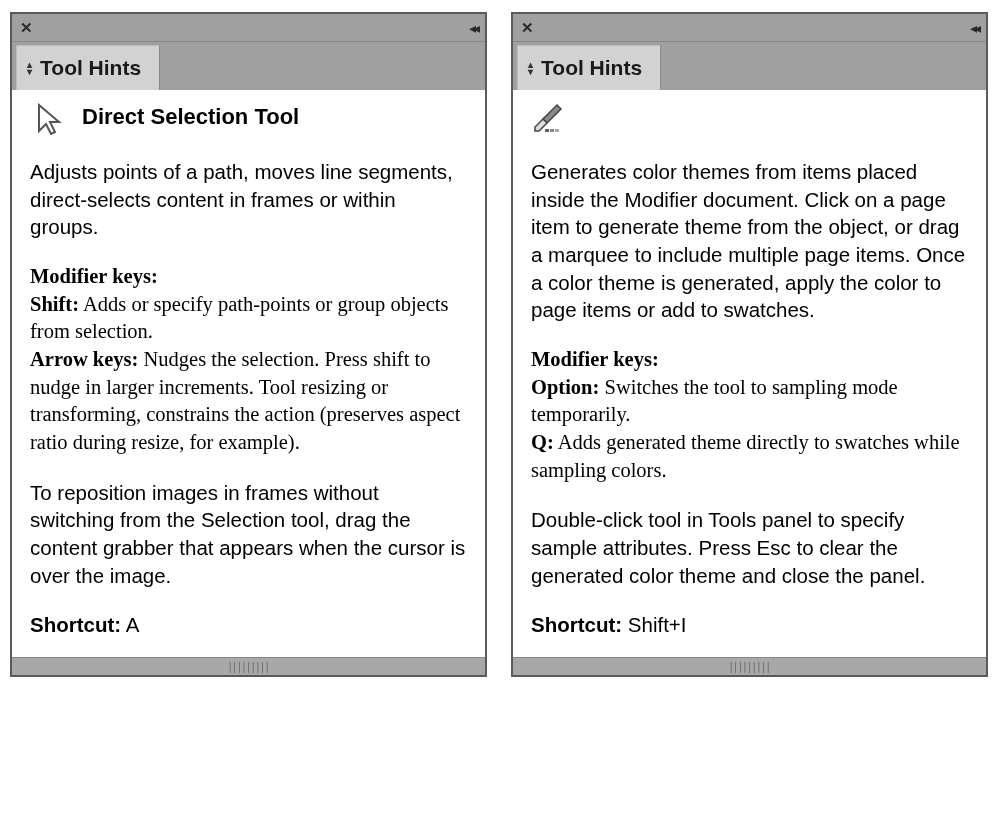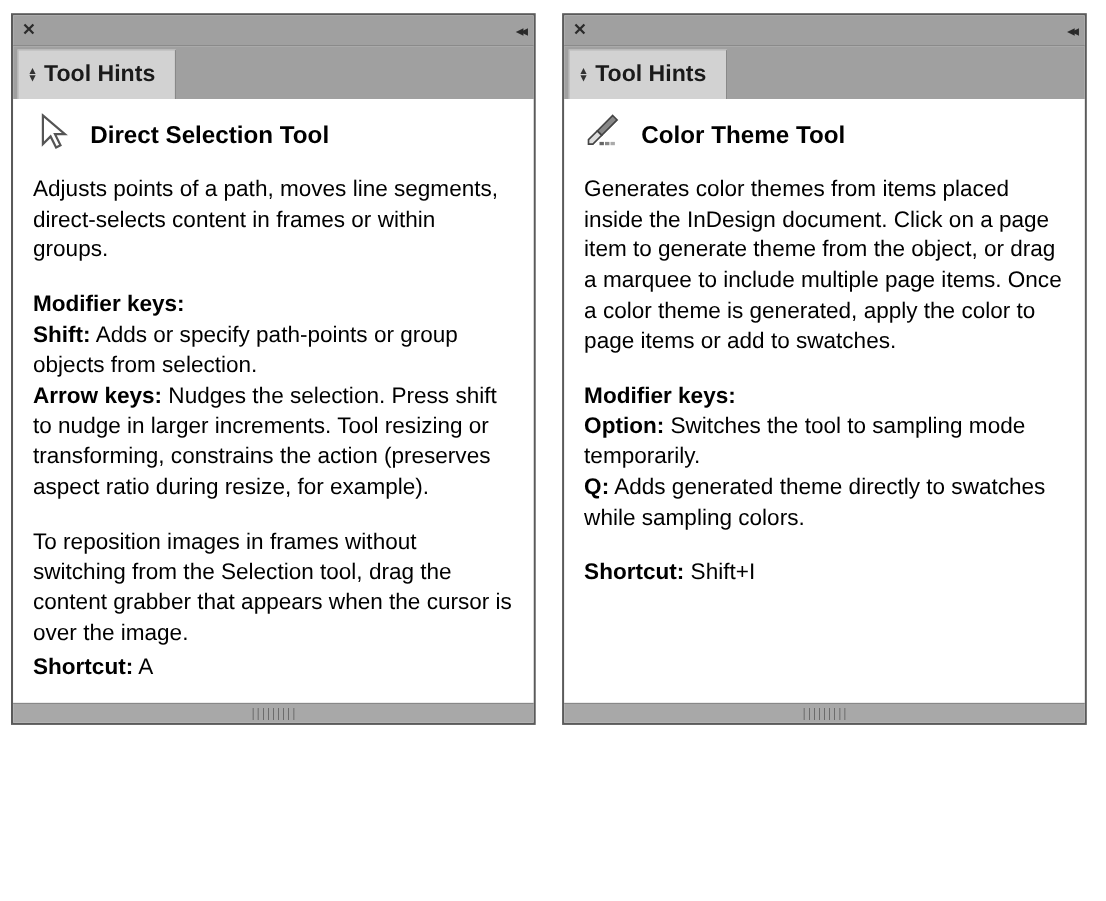--- a/index.html
+++ b/index.html
@@ -74,43 +74,43 @@
     .content {
       flex: 1;
       background: #fff;
       padding: 12px 18px 18px 18px;
       font-size: 20.5px;
       line-height: 1.35;
       color: #000;
     }
     .tool-header {
       display: flex;
-      align-items: flex-end;
+      align-items: flex-start;
       gap: 16px;
       margin-bottom: 20px;
     }
     .tool-icon {
       width: 36px;
       height: 36px;
       display: flex;
       align-items: center;
       justify-content: center;
     }
     .tool-title {
       font-size: 22px;
       font-weight: bold;
     }
     .desc {
       margin-bottom: 22px;
     }
     .mod-heading, .shortcut-label, .mod-key {
       font-weight: bold;
     }
-    .modifiers { margin-bottom: 22px; }
-    .extra { margin-bottom: 4px; }
+    .modifiers { margin-bottom: 22px; font-family: Liberation Serif, serif; }
+    .extra { margin-bottom: 22px; }
     .statusbar {
       height: 18px;
       background: #a8a8a8;
       border-top: 1px solid #888;
       display: flex;
       justify-content: center;
       align-items: center;
     }
     .grip-h {
       letter-spacing: -1px;
@@ -176,26 +176,26 @@
     <div class="tool-header">
       <div class="tool-icon">
         <svg width="36" height="34" viewBox="0 0 36 34">
           <path d="M26 2 L30 6 L16 20 L12 16 Z" fill="#888" stroke="#444" stroke-width="1.5"></path>
           <path d="M12 16 L16 20 L8 28 L4 28 L4 24 Z" fill="#ddd" stroke="#444" stroke-width="1.5"></path>
           <rect x="14" y="26" width="4" height="3" fill="#666"></rect>
           <rect x="19" y="26" width="4" height="3" fill="#888"></rect>
           <rect x="24" y="26" width="4" height="3" fill="#aaa"></rect>
         </svg>
       </div>
-      <div class="tool-title">Color Theme Tool</div>
-    </div>
-    <div class="desc">Generates color themes from items placed inside the InDesign document. Click on a page item to generate theme from the object, or drag a marquee to include multiple page items. Once a color theme is generated, apply the color to page items or add to swatches.</div>
+    </div>
+    <div class="desc">Generates color themes from items placed inside the Modifier document. Click on a page item to generate theme from the object, or drag a marquee to include multiple page items. Once a color theme is generated, apply the color to page items or add to swatches.</div>
     <div class="modifiers">
       <div class="mod-heading">Modifier keys:</div>
       <div><span class="mod-key">Option:</span><span> Switches the tool to sampling mode temporarily.</span></div>
       <div><span class="mod-key">Q:</span><span> Adds generated theme directly to swatches while sampling colors.</span></div>
     </div>
+    <div class="extra">Double-click tool in Tools panel to specify sample attributes. Press Esc to clear the generated color theme and close the panel.</div>
     <div><span class="shortcut-label">Shortcut:</span><span> Shift+I</span></div>
   </div>
   <div class="statusbar">
     <span class="grip-h">│││││││││</span>
   </div>
 </div>
 
 </body></html>

